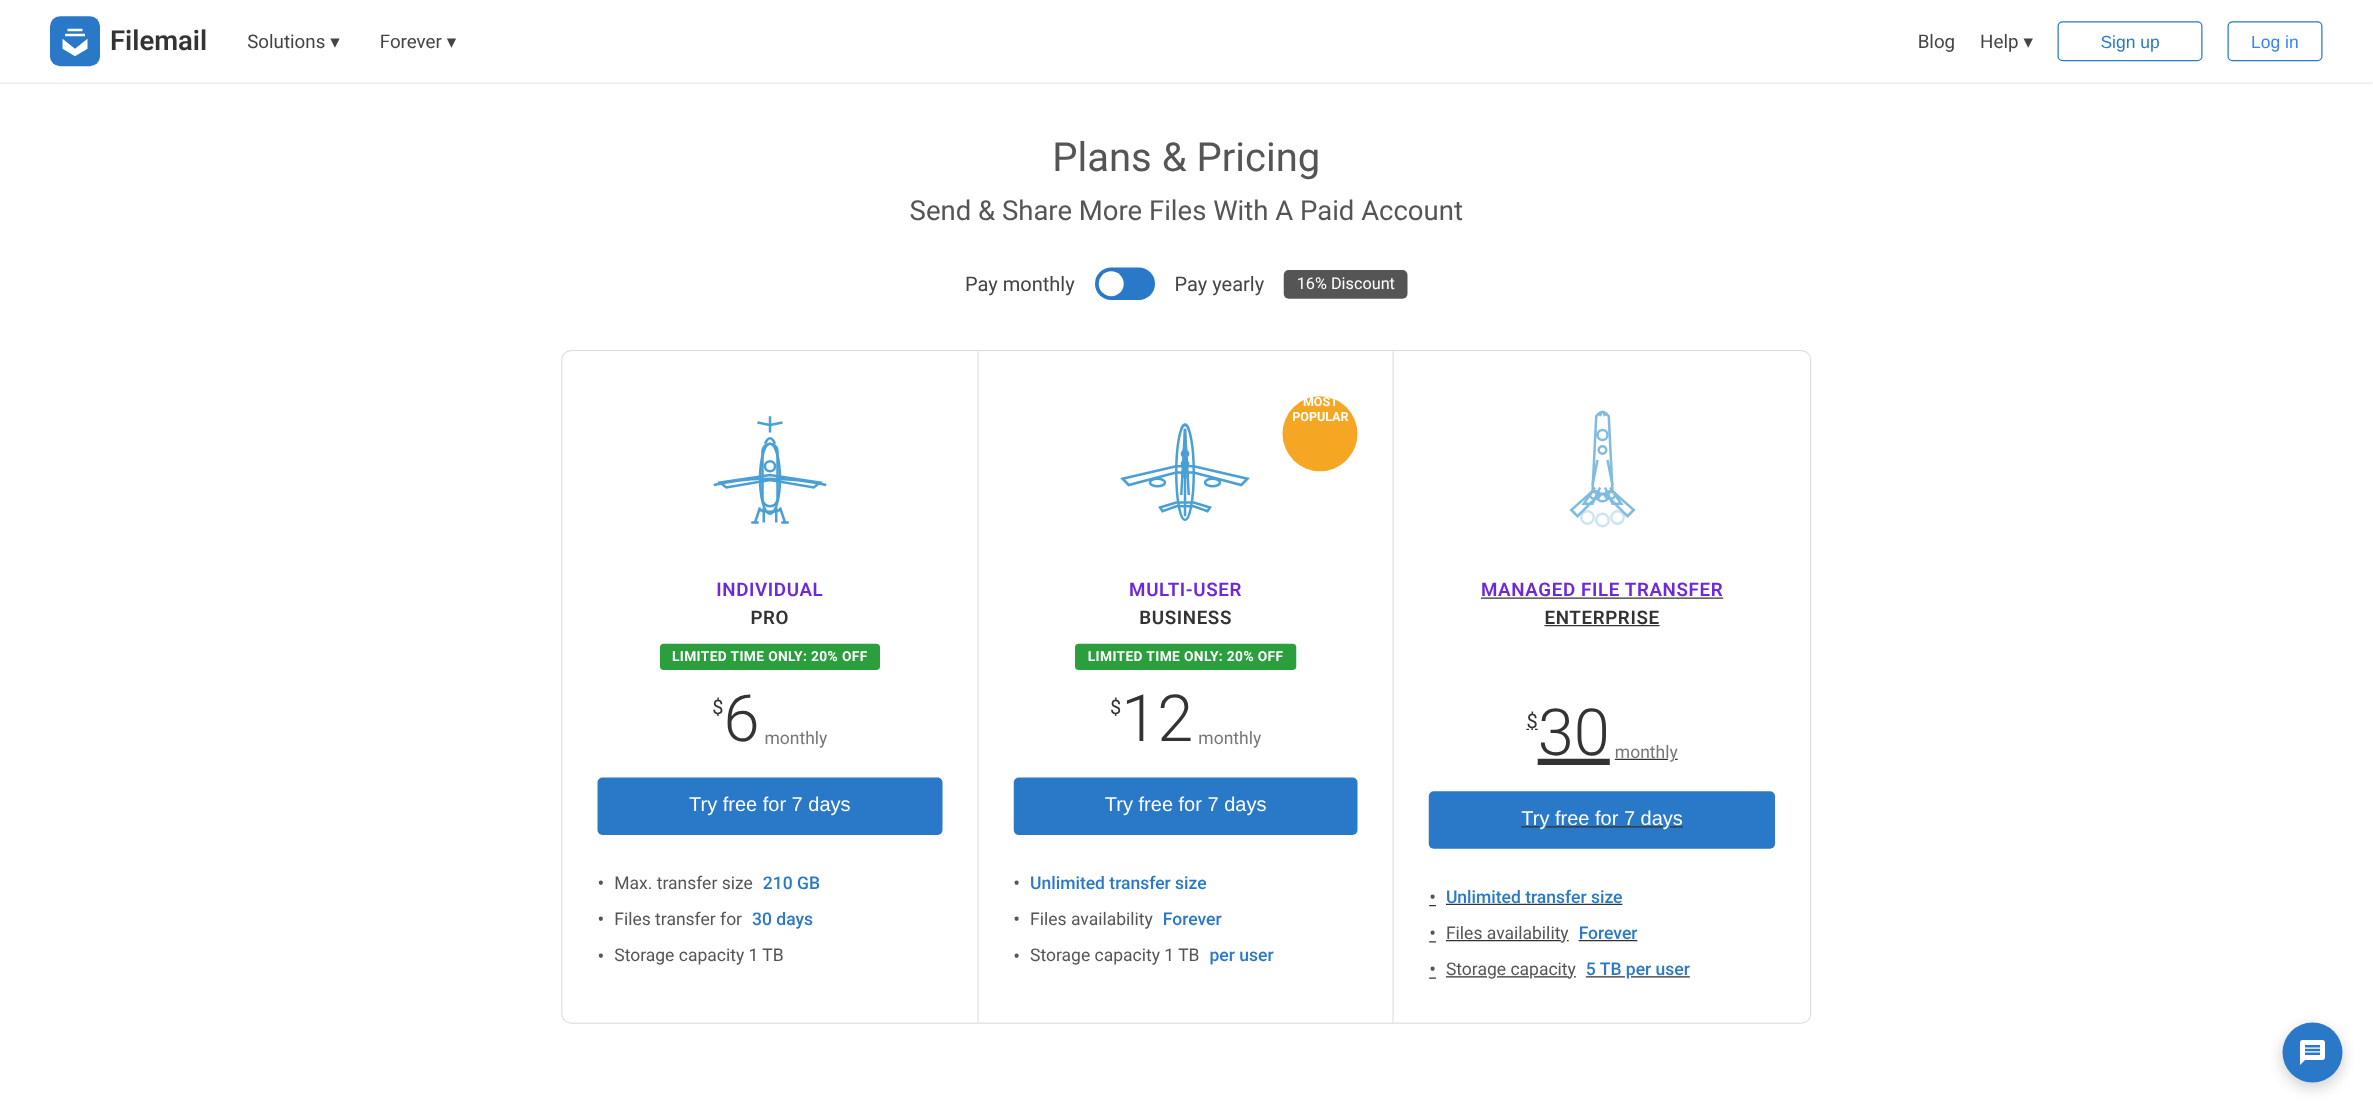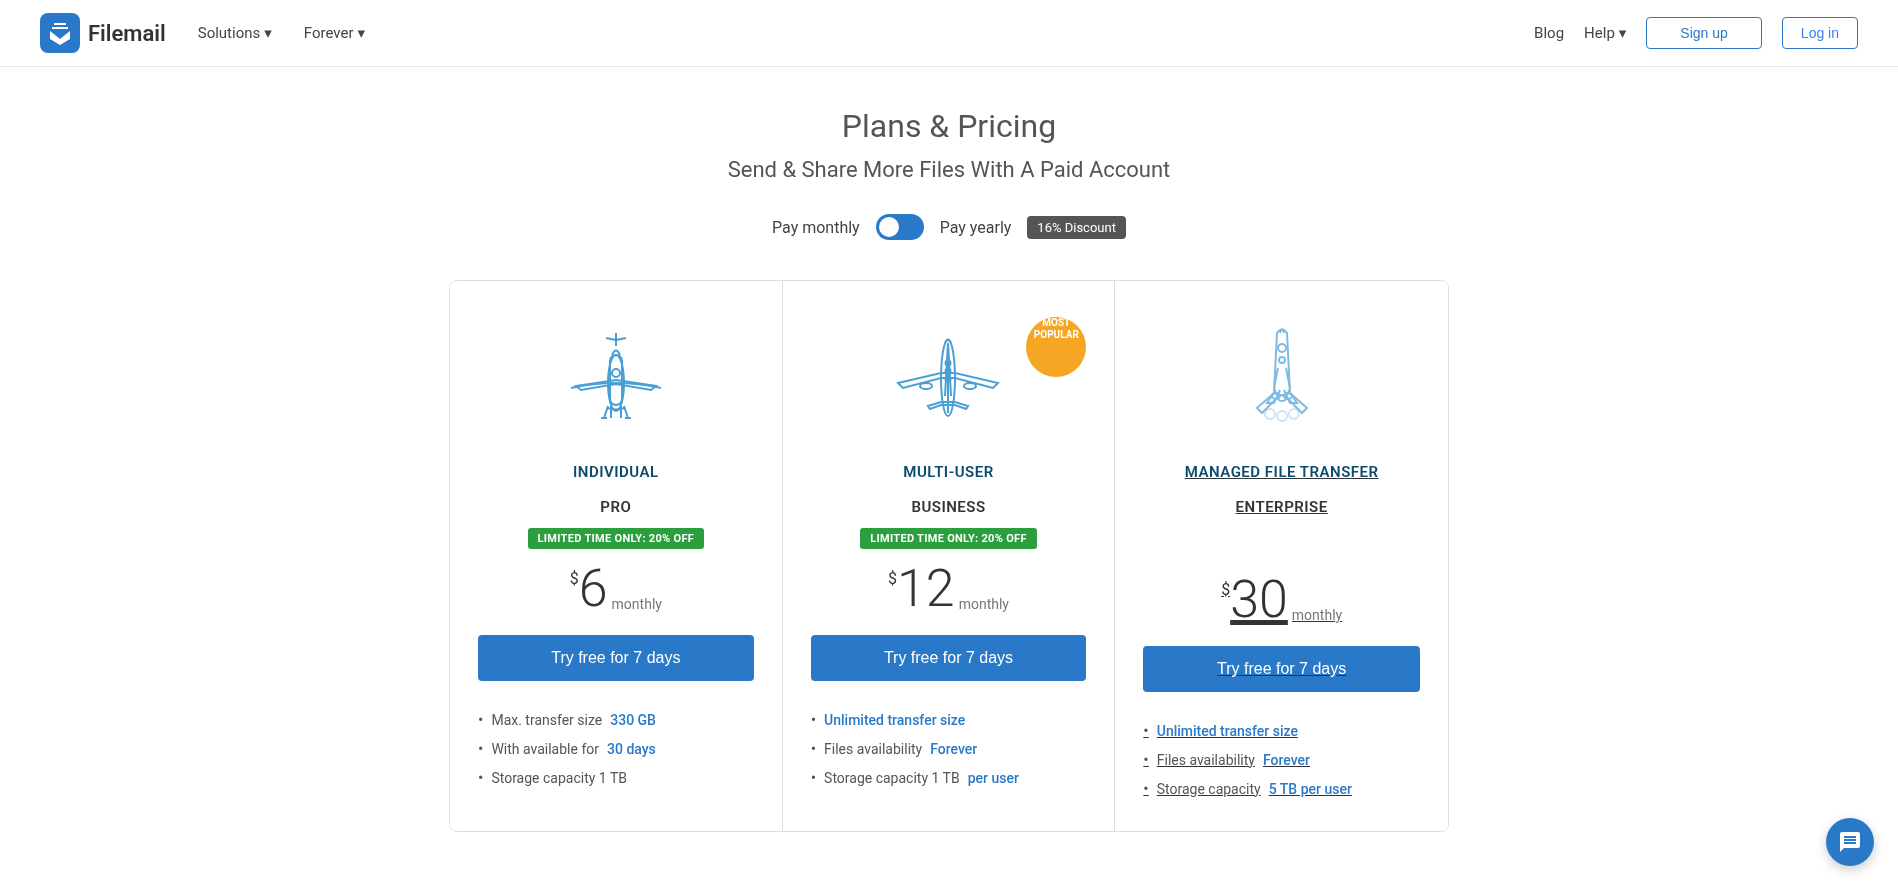--- a/index.html
+++ b/index.html
@@ -77,22 +77,22 @@
     .card-icon svg { width: 120px; height: 120px; }
 
     .most-popular-badge {
       position: absolute; top: 36px; right: 28px;
       width: 60px; height: 60px; background: #f5a623; border-radius: 50%;
       display: flex; flex-direction: column; align-items: center; justify-content: flex-start;
       font-size: 10px; font-weight: 700; color: #fff; text-transform: uppercase; text-align: center; line-height: 1.2;
     }
 
     .plan-name {
-      font-size: 15px; font-weight: 600; color: #0c4a6e; text-align: center;
-      text-transform: uppercase; letter-spacing: 0.5px; margin-bottom: 17px;
+      font-size: 15px; font-weight: 600; color: #6d28d9; text-align: center;
+      text-transform: uppercase; letter-spacing: 0.5px; margin-bottom: 4px;
     }
     .plan-sub {
       font-size: 15px; font-weight: 600; color: #333; text-align: center;
       text-transform: uppercase; letter-spacing: 0.5px; margin-bottom: 12px;
     }
 
     .limited-badge {
       background: #2b9e3e; color: #fff; font-size: 11px; font-weight: 700;
       padding: 4px 10px; border-radius: 3px; margin-bottom: 14px; text-transform: uppercase; letter-spacing: 0.3px;
     }
@@ -207,24 +207,24 @@
       <div class="limited-badge">LIMITED TIME ONLY: 20% OFF</div>
       <div class="price-block">
         <span class="price-dollar">$</span>
         <span class="price-amount">6</span>
         <span class="price-period">monthly</span>
       </div>
       <button class="btn-trial">Try free for 7 days</button>
       <ul class="features-list">
         <li>
           <span>Max. transfer size </span>
-            <span class="feature-highlight">330 GB</span>
-        </li>
-        <li>
-          <span>With available for </span>
+            <span class="feature-highlight">210 GB</span>
+        </li>
+        <li>
+          <span>Files transfer for </span>
             <span class="feature-highlight">30 days</span>
         </li>
         <li>
           <span>Storage capacity 1 TB</span>
         </li>
       </ul>
     </div>
 
     <div class="pricing-card">
       <div class="most-popular-badge">

